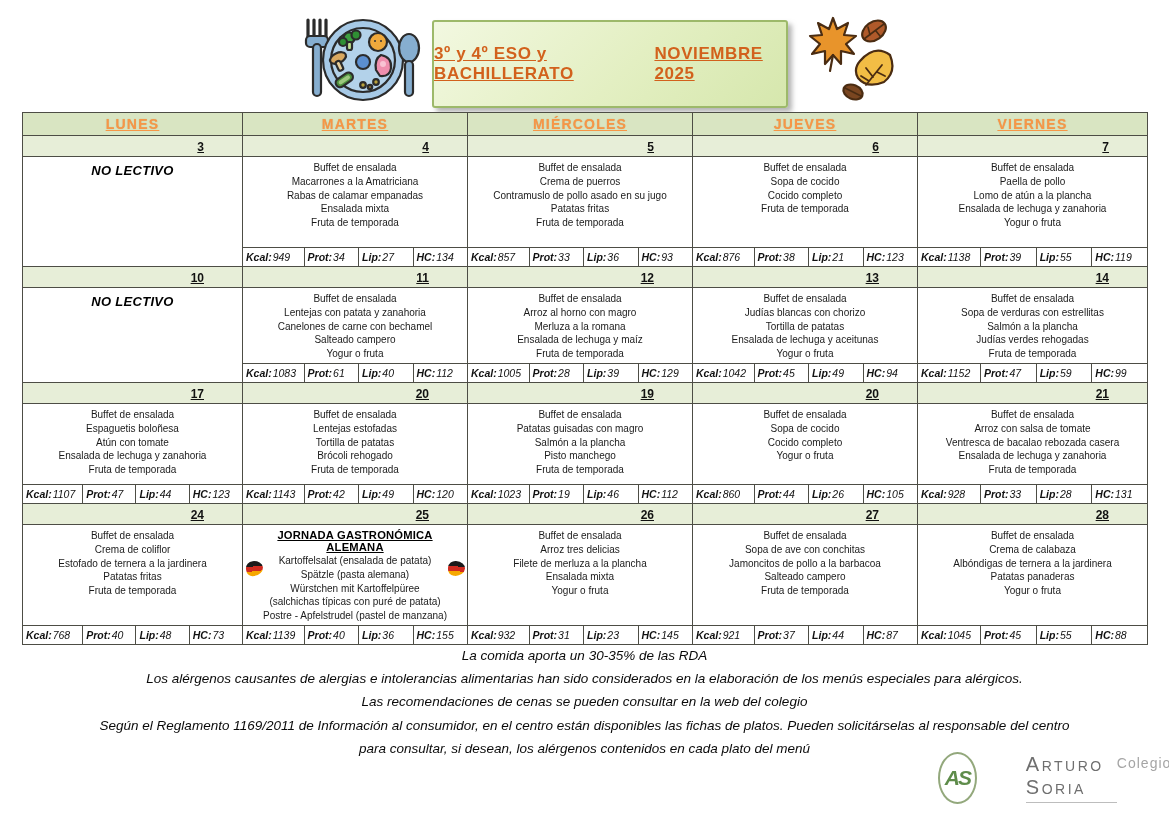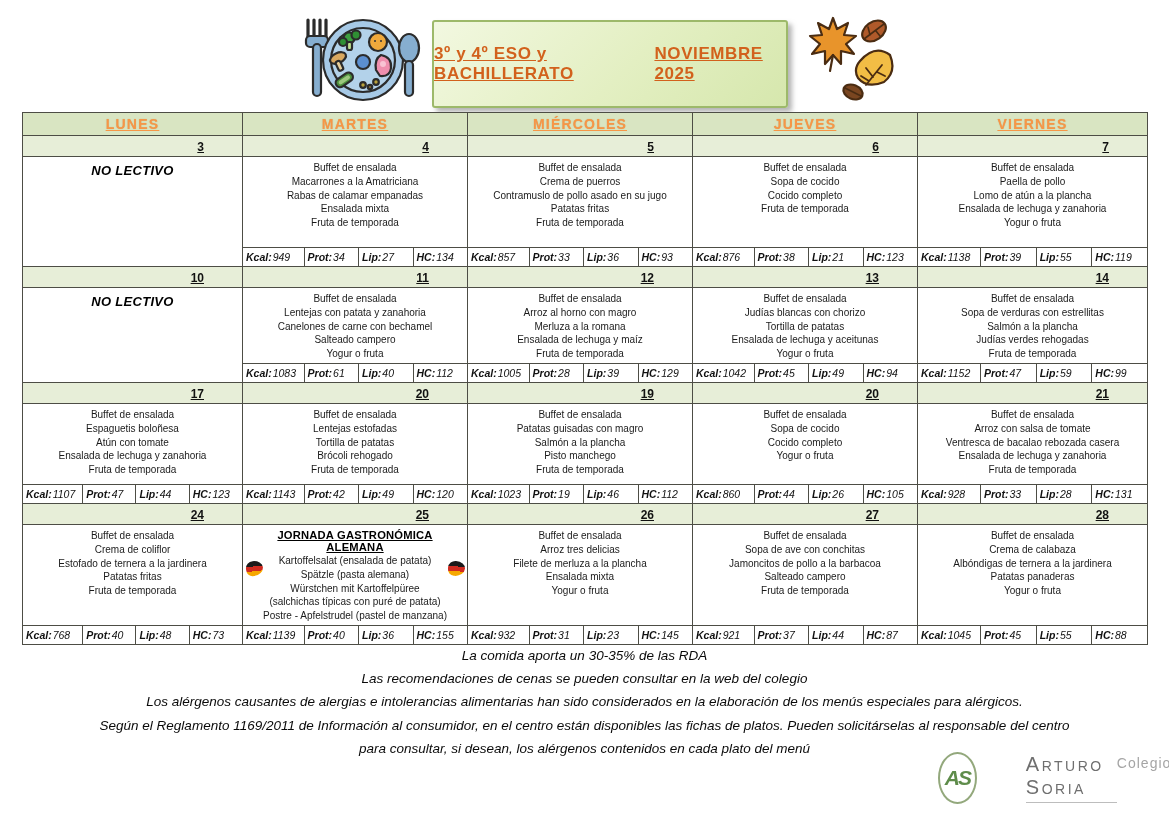--- a/index.html
+++ b/index.html
@@ -705,22 +705,22 @@
                 <span class="nutri-value">88</span>
               </div>
             </div>
           </td>
         </tr>
       </tbody>
   </table>
 
   <section class="notes">
     <p>La comida aporta un 30-35% de las RDA</p>
+    <p>Los alérgenos causantes de alergias e intolerancias alimentarias han sido considerados en la elaboración de los menús especiales para alérgicos.</p>
     <p>Las recomendaciones de cenas se pueden consultar en la web del colegio</p>
-    <p>Los alérgenos causantes de alergias e intolerancias alimentarias han sido considerados en la elaboración de los menús especiales para alérgicos.</p>
     <p>Según el Reglamento 1169/2011 de Información al consumidor, en el centro están disponibles las fichas de platos. Pueden solicitárselas al responsable del centro para consultar, si desean, los alérgenos contenidos en cada plato del menú</p>
   </section>
 
   <div class="logo">
     <div class="logo-circle">
       <span>AS</span>
     </div>
     <div class="logo-text">
       <div class="logo-name">Arturo Soria</div>
       <div class="logo-sub">Colegio</div>

